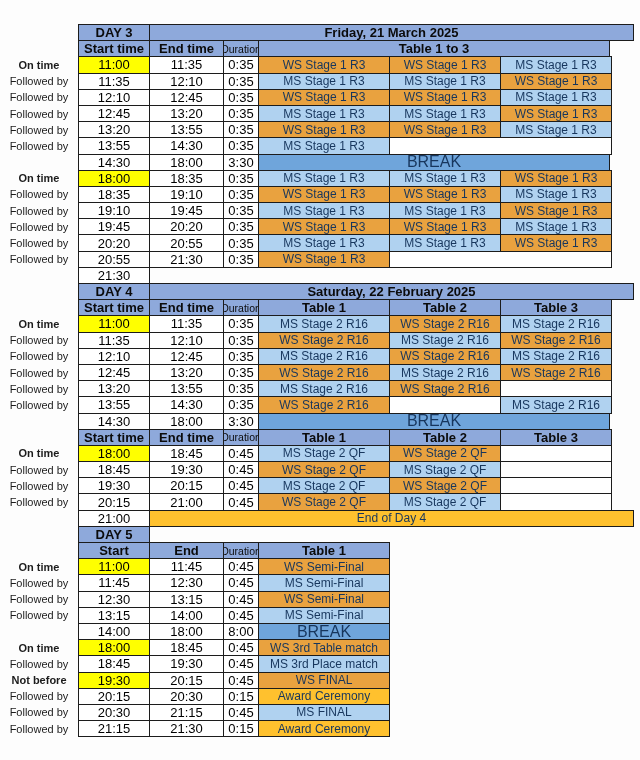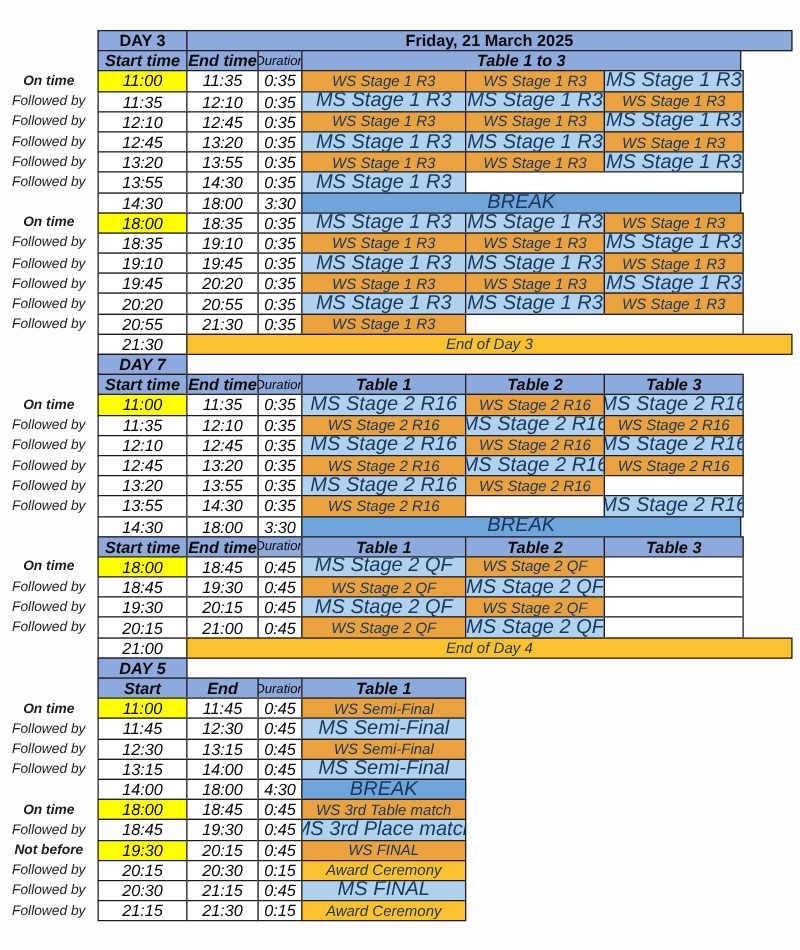--- a/index.html
+++ b/index.html
@@ -3,43 +3,43 @@
 <meta charset="utf-8">
 <style>
   html,body{margin:0;padding:0;}
   body{
     width:640px;height:760px;overflow:hidden;background:#fdfdfd;
     font-family:"Liberation Sans", sans-serif;
     -webkit-font-smoothing:antialiased;
   }
   #grid{padding-top:24px;}
   .row{display:flex;height:17.2px;align-items:stretch;}
-  .row + .row{margin-top:-1px;font-style:italic;}
+  .row + .row{margin-top:-1px;}
   .lbl{
     width:78px;flex:0 0 78px;display:flex;align-items:center;justify-content:center;
     font-size:11px;color:#1c1c1c;background:transparent;overflow:hidden;white-space:nowrap;
   }
   .lbl.b{font-weight:bold;}
   .cell{
     box-sizing:border-box;border:1px solid #1c1c1c;
     display:flex;align-items:center;justify-content:center;
     overflow:hidden;white-space:nowrap;flex:0 0 auto;
   }
   .cell + .cell{margin-left:-1px;}
   
-  .w-st{width:72px}.w-en{width:58px}.w-du{width:36px}
+  .w-st{width:72px}.w-en{width:75px}.w-du{width:36px}
   .w-t1{width:132px}.w-t2{width:112px}.w-t3{width:112px}
   .w-t23{width:223px}.w-t13{width:352px}.w-dt{width:485px}.w-eo{width:485px}
   
   .hd {background:var(--header);font-weight:bold;font-size:13px;color:#0b0b0b;}
   .hds{background:var(--header);font-size:10.5px;color:#0b0b0b;}
   .tm {background:#ffffff;font-size:13px;color:#000;}
   .hl {background:var(--highlight);font-size:13px;color:#000;}
   .ws {background:var(--ws);font-size:12px;color:var(--navy);}
-  .ms {background:var(--ms);font-size:16px;color:var(--navy);}
+  .ms {background:var(--ms);font-size:12px;color:var(--navy);}
   .bk {background:var(--break);font-size:16px;color:var(--navy);}
   .gd {background:var(--gold);font-size:12px;color:var(--navy);}
   .em {background:#ffffff;}
 </style>
 </head>
 <body>
 
 <div id="grid">
     <div class="row">
       <div class="lbl"></div>
@@ -162,25 +162,25 @@
       <div class="lbl">Followed by</div>
       <div class="cell w-st tm">20:55</div>
       <div class="cell w-en tm">21:30</div>
       <div class="cell w-du tm">0:35</div>
       <div class="cell w-t1 ws">WS Stage 1 R3</div>
       <div class="cell w-t23 em"></div>
     </div>
     <div class="row">
       <div class="lbl"></div>
       <div class="cell w-st tm">21:30</div>
-      <div class="cell w-eo gd">End of Day 3</div>
-    </div>
-    <div class="row">
-      <div class="lbl"></div>
-      <div class="cell w-st hd">DAY 7</div>
+    </div>
+    <div class="row">
+      <div class="lbl"></div>
+      <div class="cell w-st hd">DAY 4</div>
+      <div class="cell w-dt hd">Saturday, 22 February 2025</div>
     </div>
     <div class="row">
       <div class="lbl"></div>
       <div class="cell w-st hd">Start time</div>
       <div class="cell w-en hd">End time</div>
       <div class="cell w-du hds">Duration</div>
       <div class="cell w-t1 hd">Table 1</div>
       <div class="cell w-t2 hd">Table 2</div>
       <div class="cell w-t3 hd">Table 3</div>
     </div>
@@ -331,21 +331,21 @@
       <div class="lbl">Followed by</div>
       <div class="cell w-st tm">13:15</div>
       <div class="cell w-en tm">14:00</div>
       <div class="cell w-du tm">0:45</div>
       <div class="cell w-t1 ms">MS Semi-Final</div>
     </div>
     <div class="row">
       <div class="lbl"></div>
       <div class="cell w-st tm">14:00</div>
       <div class="cell w-en tm">18:00</div>
-      <div class="cell w-du tm">4:30</div>
+      <div class="cell w-du tm">8:00</div>
       <div class="cell w-t1 bk">BREAK</div>
     </div>
     <div class="row">
       <div class="lbl b">On time</div>
       <div class="cell w-st hl">18:00</div>
       <div class="cell w-en tm">18:45</div>
       <div class="cell w-du tm">0:45</div>
       <div class="cell w-t1 ws">WS 3rd Table match</div>
     </div>
     <div class="row">

